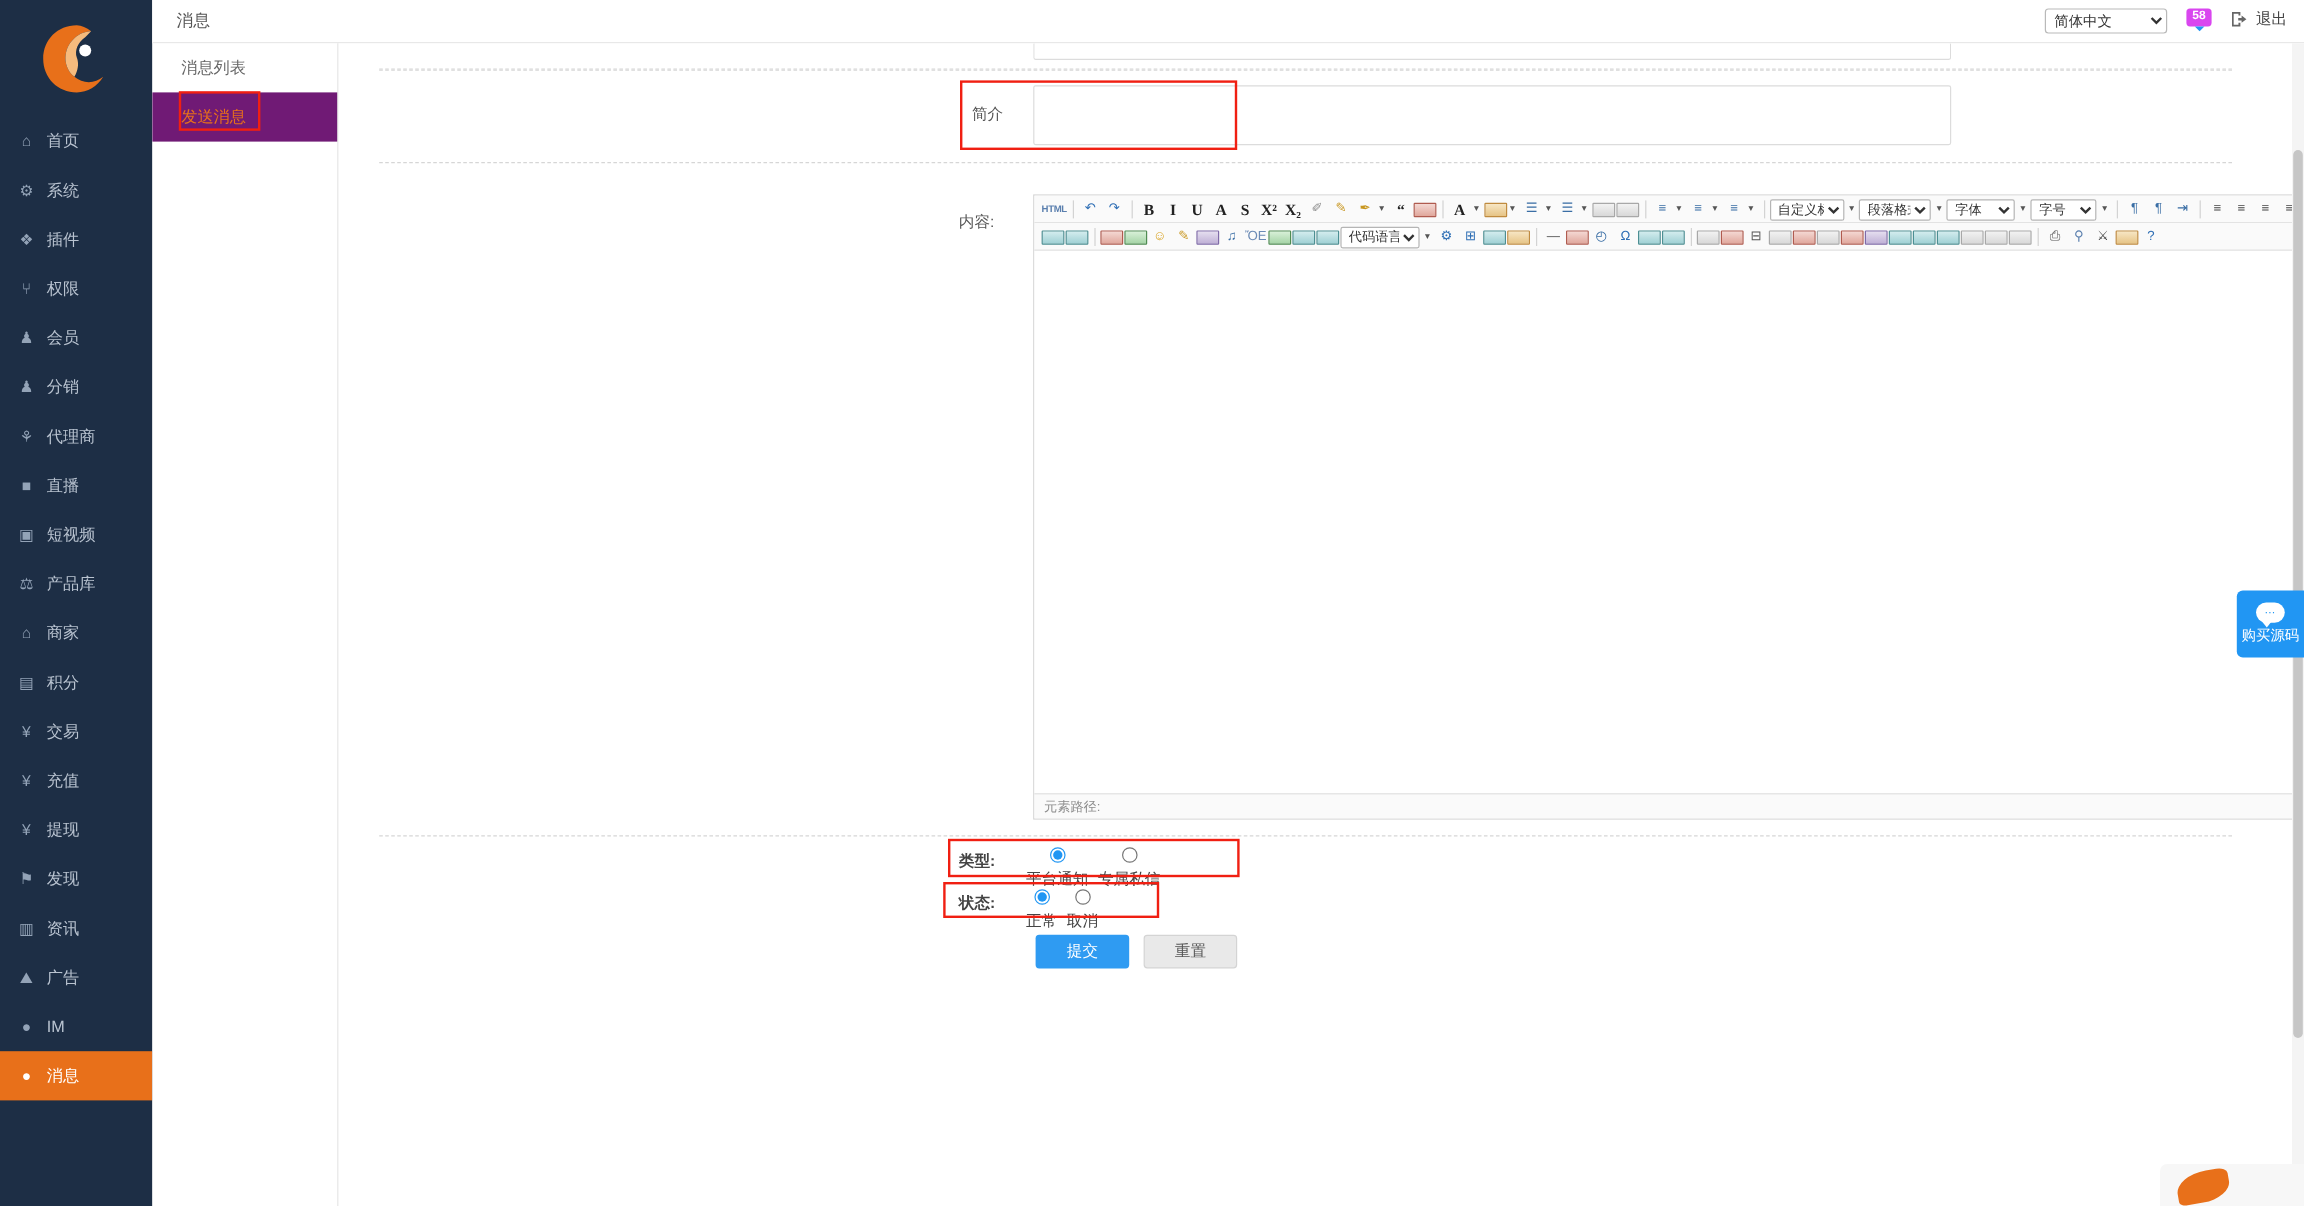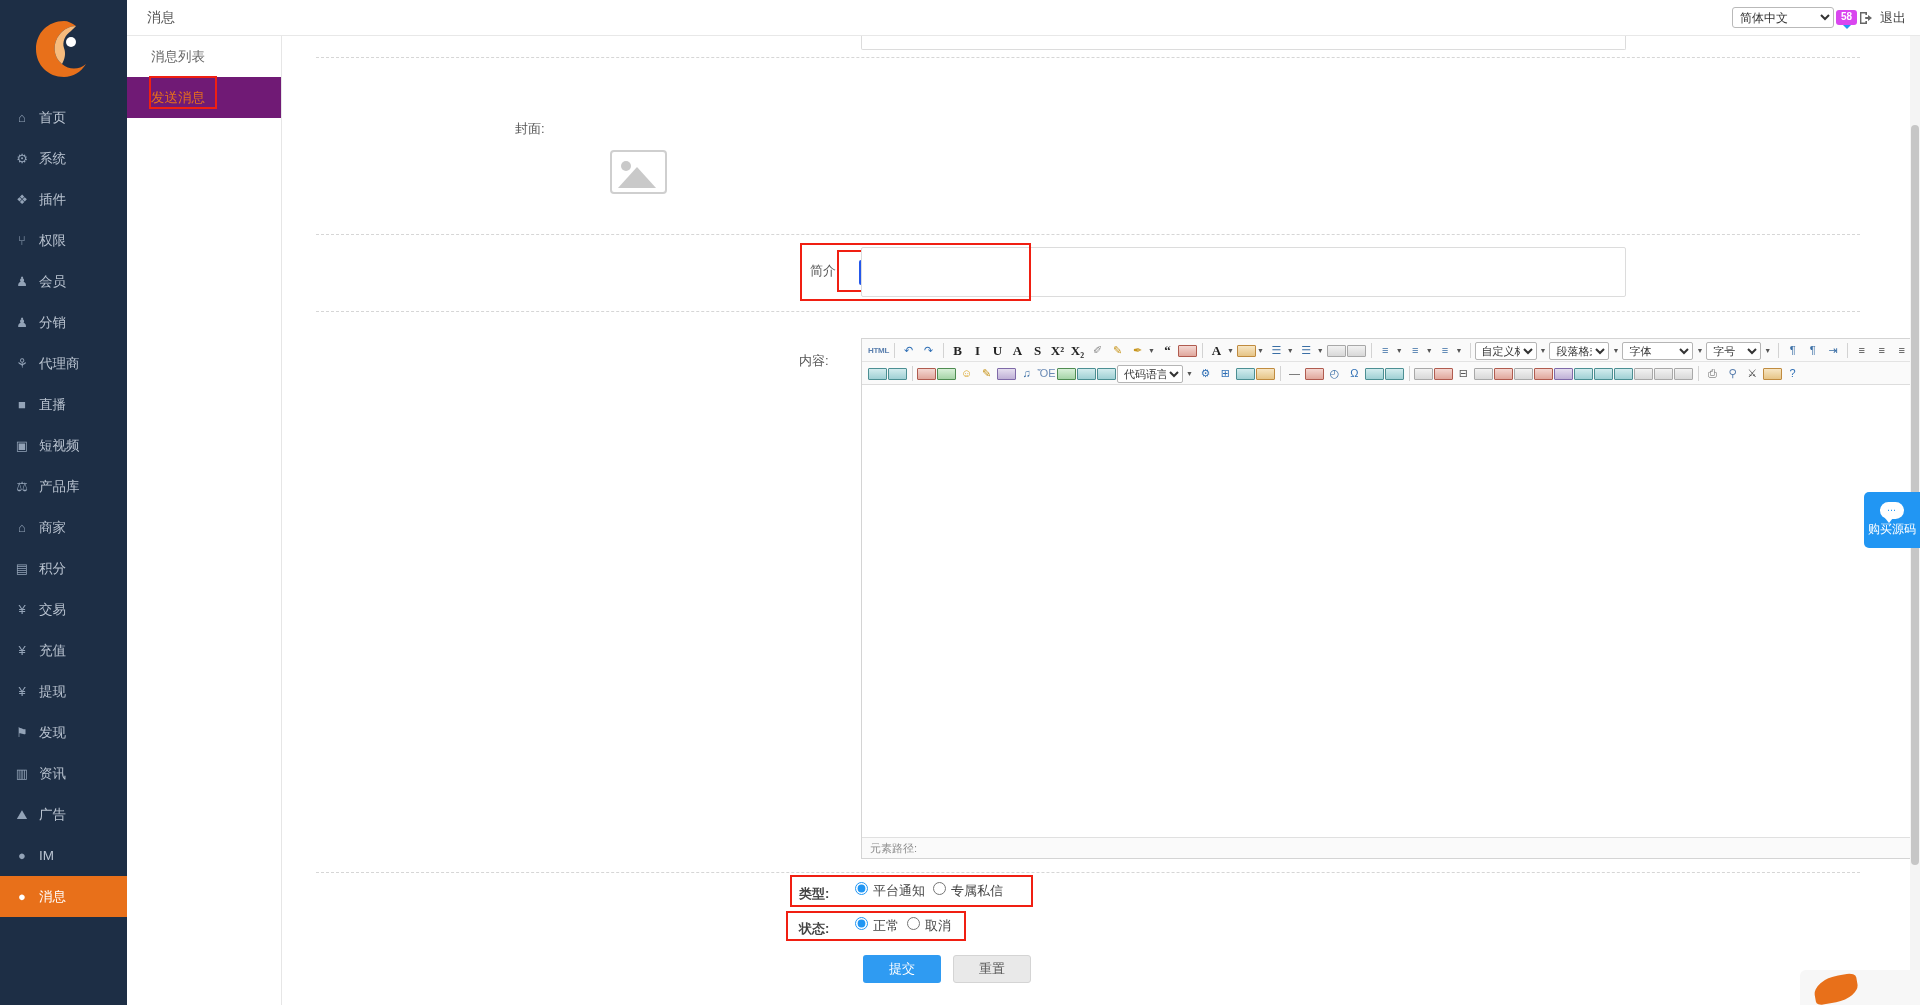--- a/index.html
+++ b/index.html
@@ -59,22 +59,22 @@
     width: 1793px; height: 36px;
     background: #fff;
     border-bottom: 1px solid #e8e8e8;
     display: flex; align-items: center;
     z-index: 5;
   }
   #page-title-text {
     margin-left: 20px; font-size: 14px; color: #555;
   }
   .topbar-right {
-    margin-left: auto; display: flex; align-items: center;
-    padding-right: 14px; gap: 2px;
+    margin-left: auto; display: flex; align-items: flex-start;
+    padding-right: 14px; gap: 16px;
   }
   .lang-select {
     width: 102px; height: 21px;
     font-size: 12px;
     font-family: "Liberation Sans", sans-serif;
     border: 1px solid #b9b9b9; border-radius: 3px;
     background: #fff;
     color: #333;
     padding-left: 3px;
   }
@@ -233,40 +233,40 @@
   .sep { width: 1px; height: 15px; background: #d3d3d3; margin: 0 4px; flex: none; }
   .tb-sel {
     height: 18px; font-size: 11px; border: 1px solid #b5b5b5;
     background: #fff; border-radius: 2px; margin-right: 3px;
     font-family: "Liberation Sans", sans-serif;
     color: #333;
     padding-left: 2px;
   }
   .tb-sel.w1 { width: 62px; }
   .tb-sel.w2 { width: 60px; }
-  .tb-sel.w3 { width: 71px; }
+  .tb-sel.w3 { width: 57px; }
   .tb-sel.w4 { width: 55px; }
   .tb-sel.code { width: 66px; }
   .edit-body {
     height: 452px; background: #fff; cursor: text;
     padding: 6px 8px; outline: none; font-size: 13px;
   }
   .edit-foot {
     height: 21px; border-top: 1px solid #e0e0e0;
     background: #fafafa;
     display: flex; align-items: center;
     padding: 0 8px;
     font-size: 11px; color: #8c8c8c;
   }
 
   
   .type-row, .state-row { position: relative; height: 38px; }
   .rowlabel { position: absolute; font-weight: bold; font-size: 13px; color: #444; }
   .radios { position: absolute; display: flex; align-items: center; gap: 8px; }
-  .radio-g { display: inline-flex; align-items: flex-start; gap: 5px; cursor: pointer; }
+  .radio-g { display: inline-flex; align-items: center; gap: 5px; cursor: pointer; flex-direction: column; }
   .radio-g input { margin: 0; width: 13px; height: 13px; accent-color: #2196f3; }
   .radio-g span { font-size: 13px; color: #444; }
   .hl-box { position: absolute; border: 2px solid #f01f12; pointer-events: none; }
 
   .btn-row { position: relative; height: 40px; }
   .btn-primary {
     position: absolute; left: 580px; top: 6px;
     width: 78px; height: 28px;
     background: #2f9bf2; border: none; border-radius: 3px;
     color: #fff; font-size: 13px; cursor: pointer;
@@ -454,29 +454,20 @@
   </div>
 </div>
 
 <div id="main">
   <div class="form-area">
 
     <div class="top-stub"></div>
     <div style="height:21px"></div>
     <div class="row-sep"></div>
 
-    <div class="cover-row">
-      <div class="lbl cover-label">封面:</div>
-      <div class="img-placeholder">
-        <div class="dot"></div>
-          <div class="mount"></div>
-      </div>
-      <div class="upload-hl"></div>
-      <button class="btn-upload">上传图像</button>
-    </div>
 
     <div class="row-sep"></div>
 
     <div class="intro-row">
       <div class="lbl intro-label">简介</div>
       <textarea class="intro-area" id="intro-area" placeholder="" style=""></textarea>
       <div class="intro-hl"></div>
     </div>
 
     <div class="row-sep"></div>

